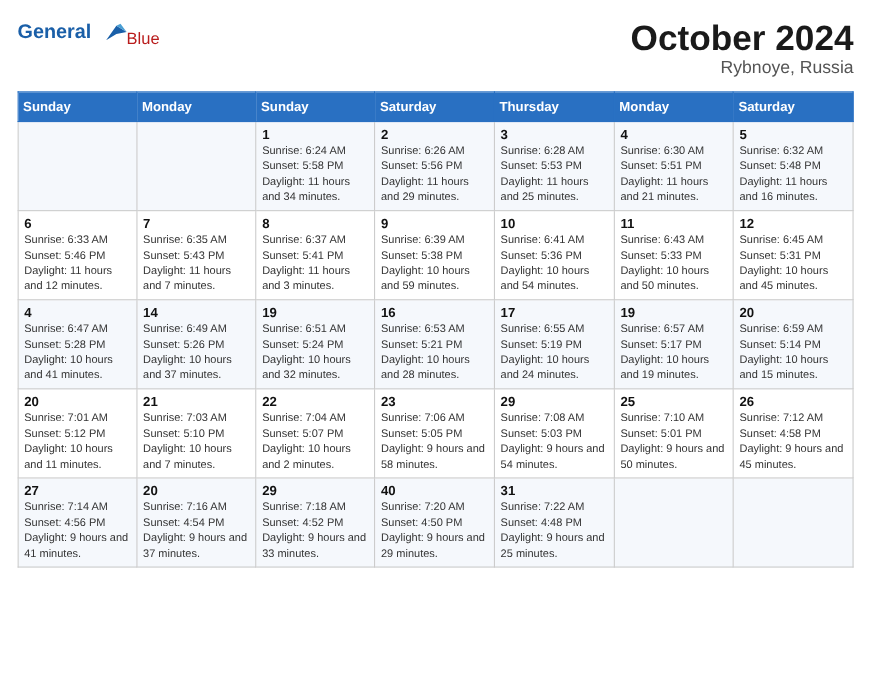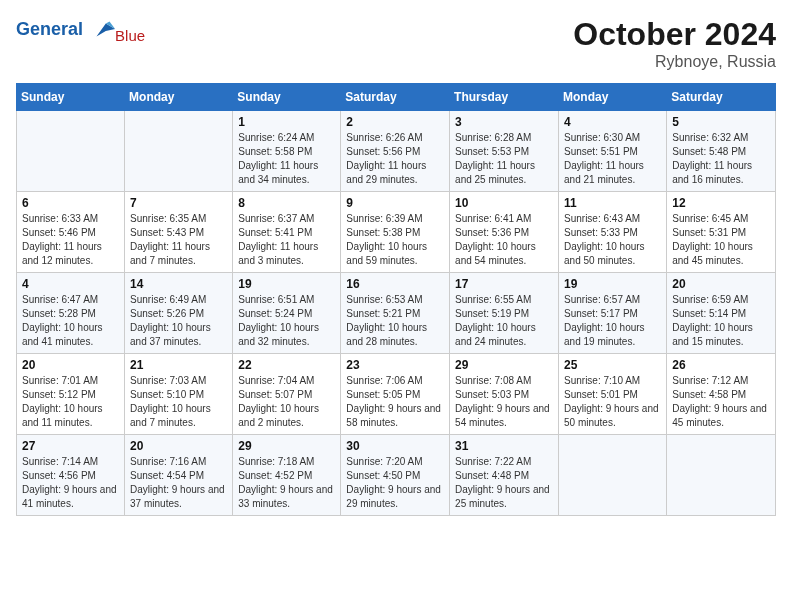--- a/index.html
+++ b/index.html
@@ -238,21 +238,21 @@
         </td>
         <td>
           <div class="day-number">20</div>
           <div class="day-info">Sunrise: 7:16 AM<br>Sunset: 4:54 PM<br>Daylight: 9 hours and 37 minutes.</div>
         </td>
         <td>
           <div class="day-number">29</div>
           <div class="day-info">Sunrise: 7:18 AM<br>Sunset: 4:52 PM<br>Daylight: 9 hours and 33 minutes.</div>
         </td>
         <td>
-          <div class="day-number">30</div>
+          <div class="day-number">40</div>
           <div class="day-info">Sunrise: 7:20 AM<br>Sunset: 4:50 PM<br>Daylight: 9 hours and 29 minutes.</div>
         </td>
         <td>
           <div class="day-number">31</div>
           <div class="day-info">Sunrise: 7:22 AM<br>Sunset: 4:48 PM<br>Daylight: 9 hours and 25 minutes.</div>
         </td>
         <td class="empty-cell"></td>
         <td class="empty-cell"></td>
       </tr>
     </tbody>

